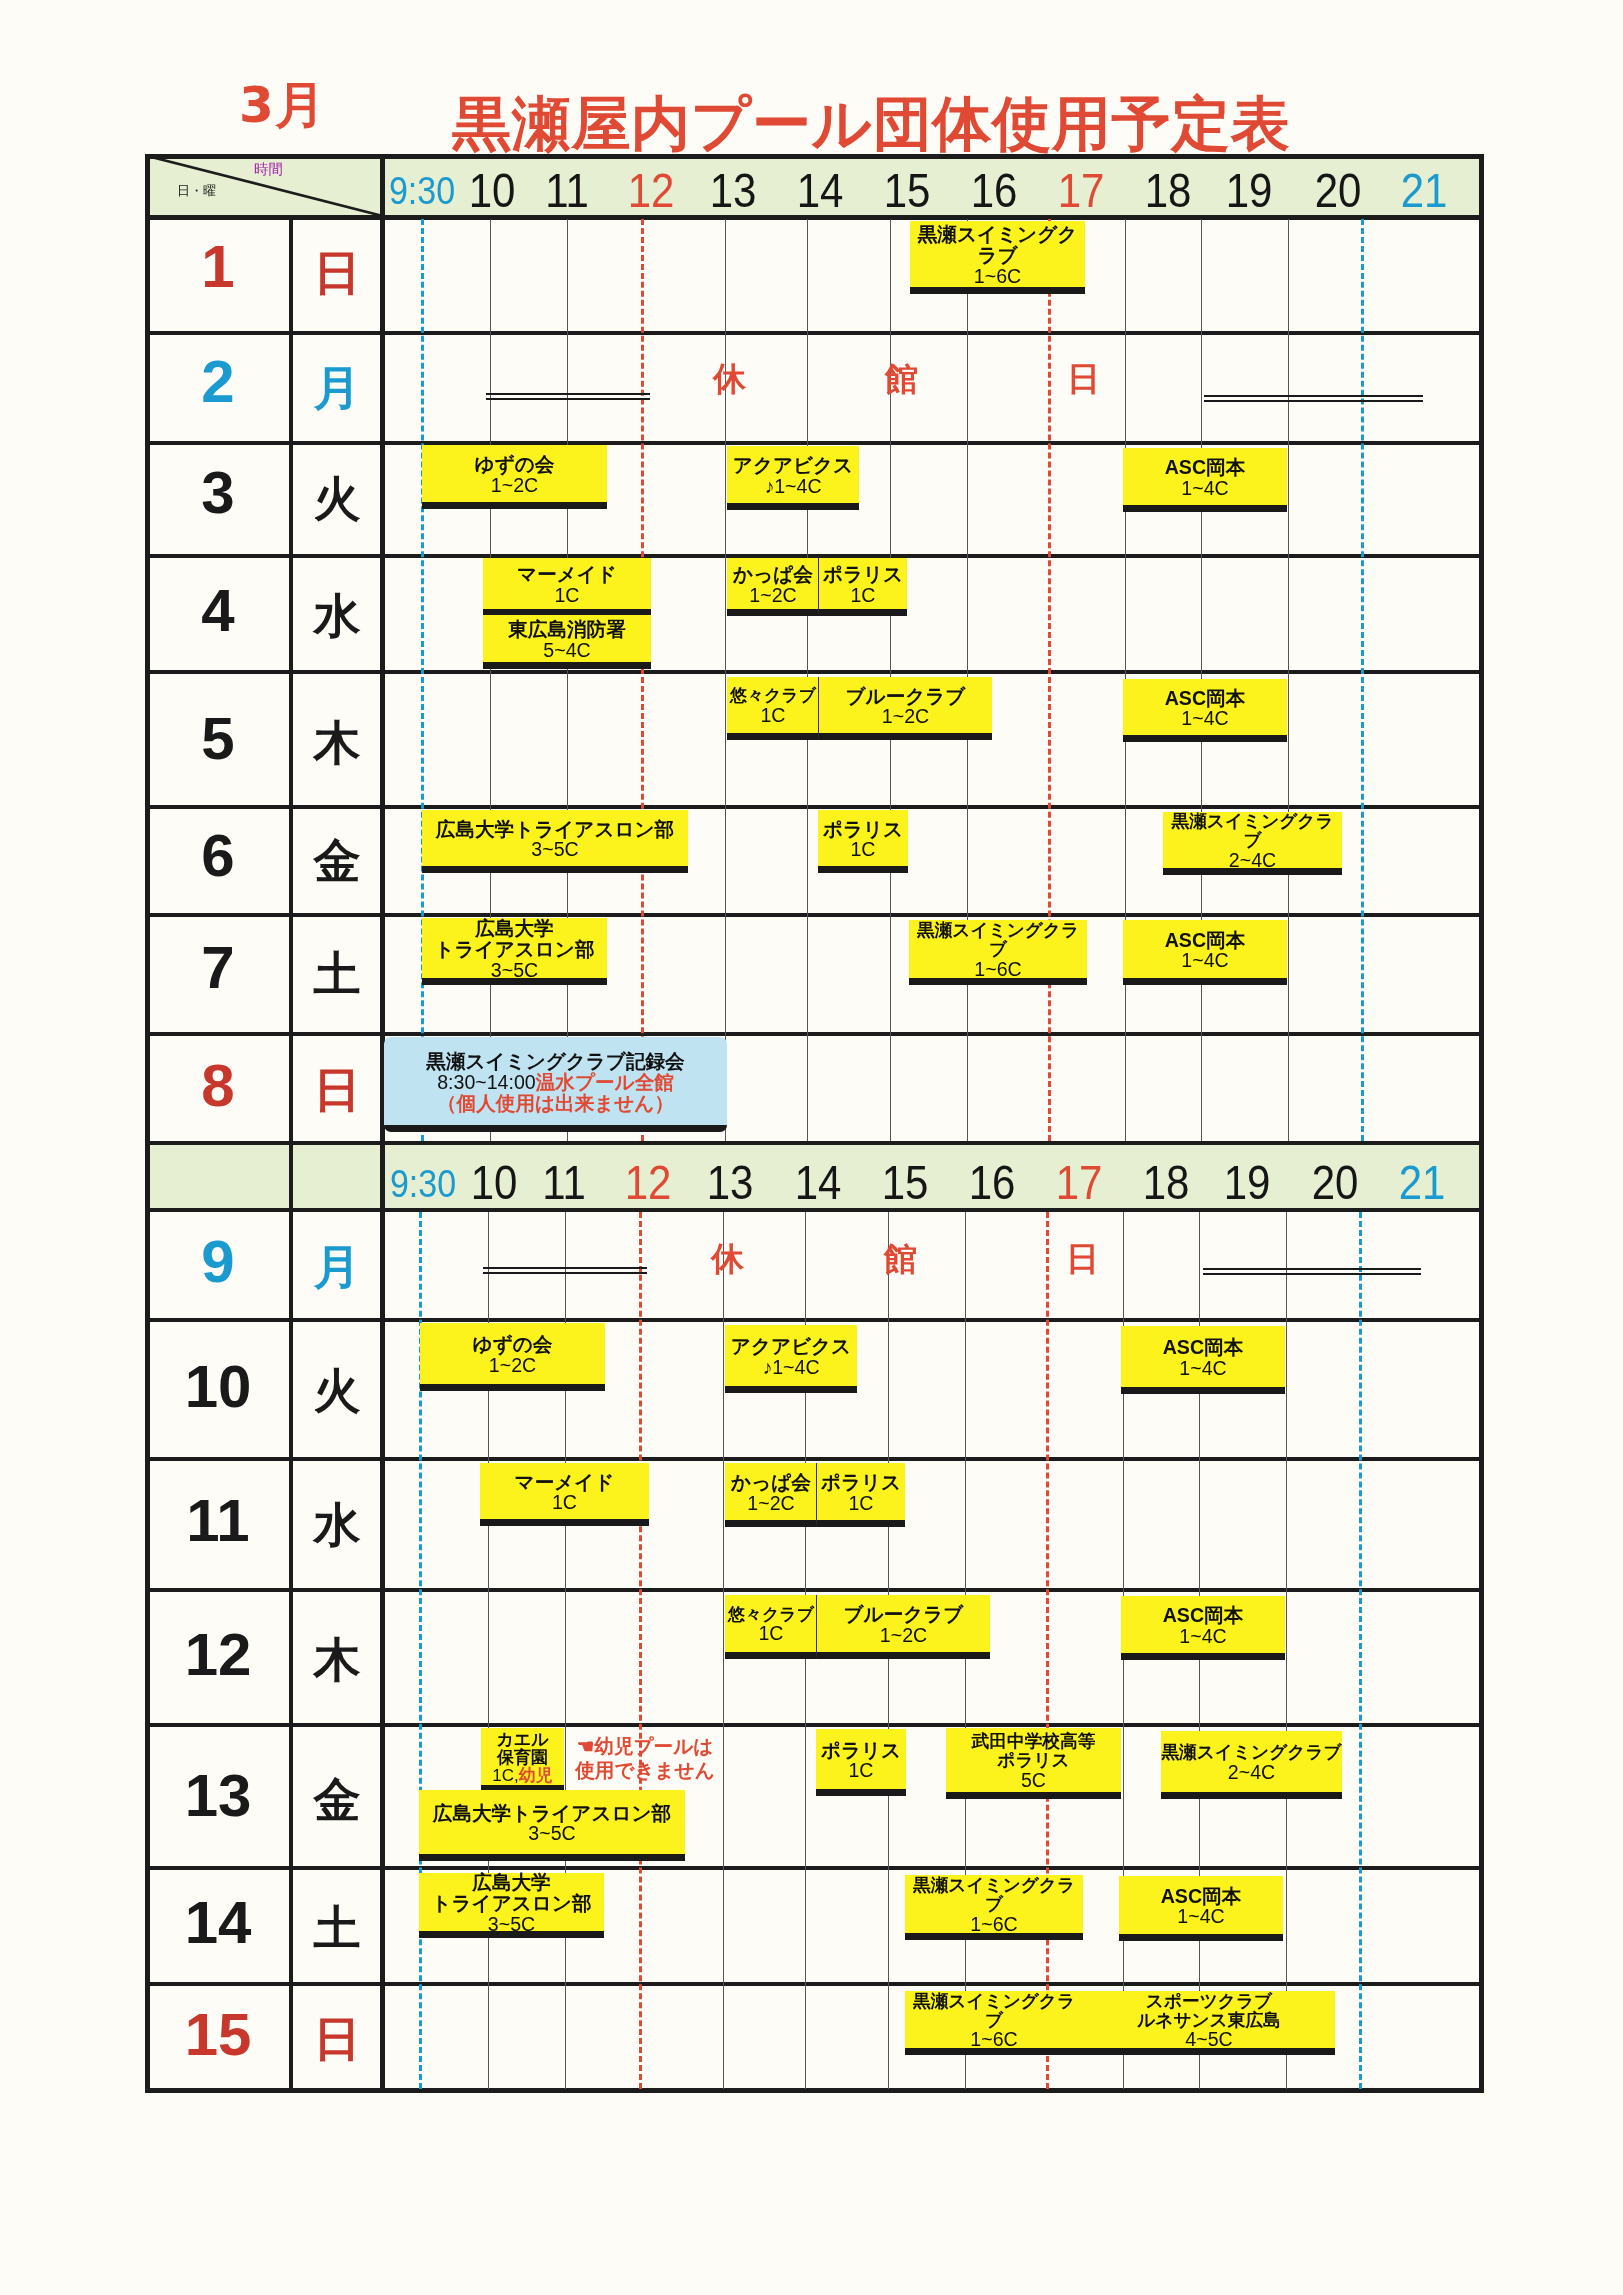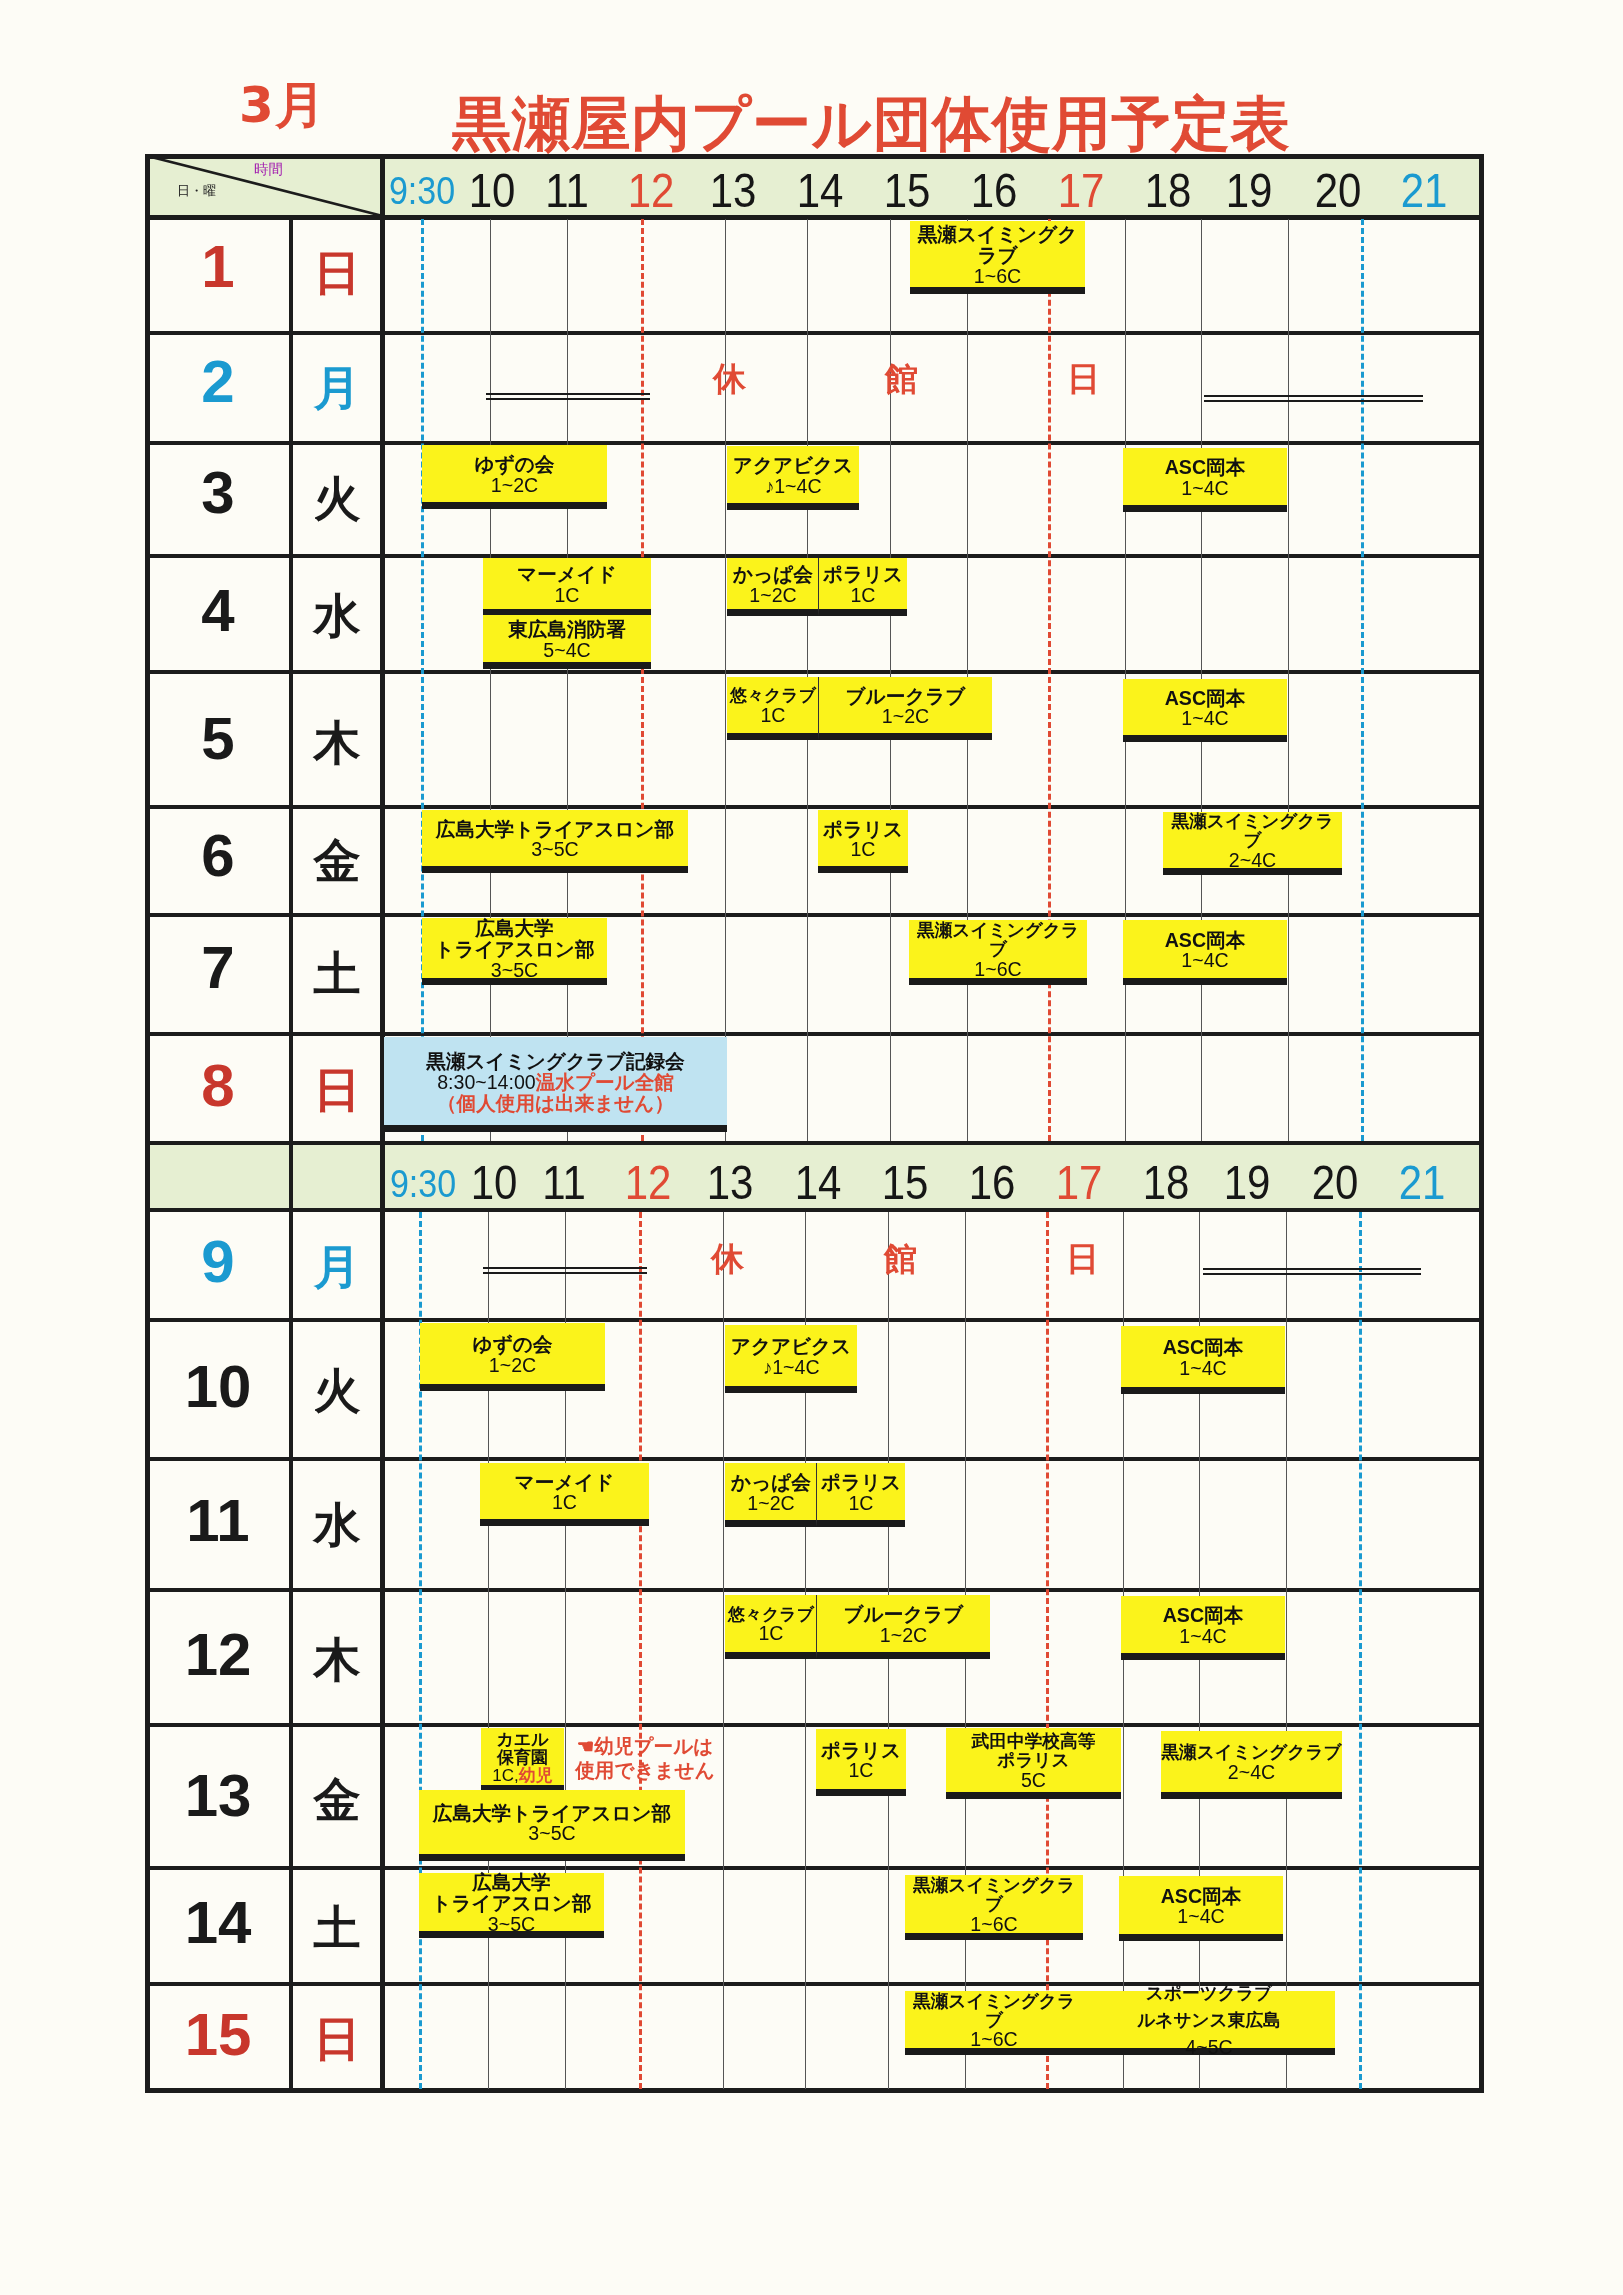--- a/index.html
+++ b/index.html
@@ -29,21 +29,21 @@
   .daynum { position:absolute; width:146px; text-align:center; font-family:"Liberation Sans", sans-serif; font-weight:bold; font-size:60px; color:#1a1a1a; }
   .wday { position:absolute; width:90px; text-align:center; font-weight:bold; font-size:47px; color:#1a1a1a; }
   .red { color:#c8372c; }
   .blue { color:#1b9ad0; }
 
   .ev { position:absolute; background:#fbf31b; border-bottom:7.2px solid #1a1a1a; box-sizing:border-box;
         display:flex; flex-direction:column; justify-content:center; align-items:center; text-align:center;
         font-family:"Liberation Sans", sans-serif; font-weight:bold; color:#111; font-size:19.6px; line-height:1.05; padding-top:2.6px; }
   .ev .l2 { font-size:19.6px; font-weight:normal; }
   .ev.split { border-left:1.3px solid #333; }
-  .ev.blueev { background:#bfe3f1; font-size:19.6px; }
+  .ev.blueev { background:#bfe3f1; font-size:19.6px;border-radius:7px; }
   .note-red { color:#e04a34; }
   .closed { position:absolute; font-weight:bold; font-size:33px; color:#e04a34; }
   .dbl { position:absolute; height:2.6px; border-top:2.6px solid #1a1a1a; border-bottom:2.6px solid #1a1a1a; }
   .inline-note { position:absolute; font-family:"Liberation Sans", sans-serif; font-weight:bold; font-size:19.6px; color:#e04a34; line-height:1.2; }
 </style>
 </head>
 <body>
 
 <div class="abs title-month">3月</div>
 <div class="abs title-main">黒瀬屋内プール団体使用予定表</div>
@@ -339,18 +339,18 @@
 </div>
 <div class="ev" style="left:1119px;top:1876px;width:164px;height:65px;">
   <span>ASC岡本</span>
   <span class="l2">1~4C</span>
 </div>
 
 <div class="ev" style="left:905px;top:1991px;width:178px;height:64px;">
   <span style="font-size:17.7px;">黒瀬スイミングクラブ</span>
   <span class="l2">1~6C</span>
 </div>
-<div class="ev" style="left:1083px;top:1991px;width:252px;height:64px;gap:8px;">
+<div class="ev" style="left:1083px;top:1991px;width:252px;height:64px;">
   <span style="font-size:17.7px;">スポーツクラブ</span>
   <span style="font-size:17.7px;">ルネサンス東広島</span>
   <span class="l2">4~5C</span>
 </div>
 
 
 </body></html>

